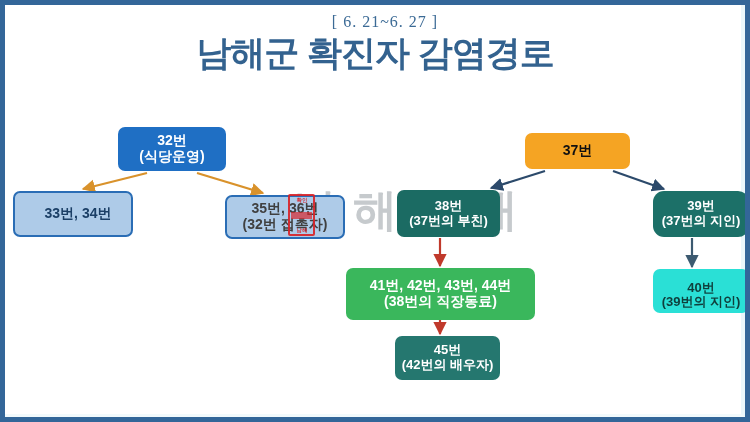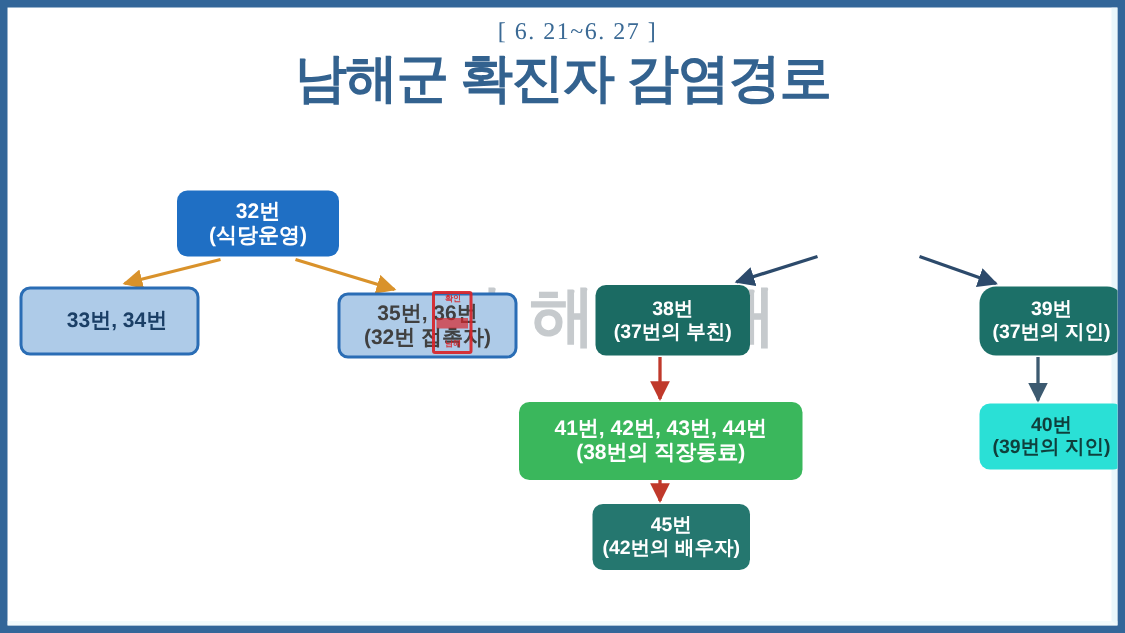--- a/index.html
+++ b/index.html
@@ -92,21 +92,21 @@
   .n-green       { background: #3ab75c; color: #ffffff; }
   .n-darkteal    { background: #25776f; color: #ffffff; }
 
   
   #node-32 { left: 113px; top: 122px; width: 108px; height: 44px; font-size: 14px; }
   #node-33 { left: 8px;   top: 186px; width: 120px; height: 46px; font-size: 14px; padding-left: 16px; }
   #node-35 { left: 220px; top: 190px; width: 120px; height: 44px; font-size: 14px; }
   #node-37 { left: 520px; top: 128px; width: 105px; height: 36px; font-size: 14px; }
   #node-38 { left: 392px; top: 185px; width: 103px; height: 47px; font-size: 13px; }
   #node-39 { left: 648px; top: 186px; width: 96px;  height: 46px; font-size: 13px; }
-  #node-40 { left: 648px; top: 264px; width: 96px;  height: 44px; font-size: 13px; }
+  #node-40 { left: 648px; top: 264px; width: 96px;  height: 44px; font-size: 13px; justify-content: flex-end; }
   #node-41 { left: 341px; top: 263px; width: 189px; height: 52px; font-size: 14px; }
   #node-45 { left: 390px; top: 331px; width: 105px; height: 44px; font-size: 13px; }
 
   
   .stamp {
     position: absolute;
     left: 283px; top: 189px;
     width: 27px; height: 42px;
     border: 2px solid #d8242a;
     border-radius: 2px;
@@ -194,20 +194,23 @@
 
   <div class="node n-lightblue" id="node-33" style="background: rgb(174, 203, 232); color: rgb(27, 63, 102);">
     <span class="l1">33번, 34번</span>
   </div>
 
   <div class="node n-lightblue" id="node-35" style="background: rgb(174, 203, 232); color: #404040;">
     <span class="l1">35번, 36번</span>
     <span class="l2">(32번 접촉자)</span>
   </div>
 
+  <div class="node n-orange" id="node-37" style="background: rgb(245, 164, 35); color: rgb(17, 17, 17);">
+    <span class="l1">37번</span>
+  </div>
 
   <div class="node n-teal" id="node-38" style="background: rgb(27, 107, 99); color: rgb(255, 255, 255);">
     <span class="l1">38번</span>
     <span class="l2">(37번의 부친)</span>
   </div>
 
   <div class="node n-teal2" id="node-39" style="background: rgb(28, 112, 104); color: rgb(255, 255, 255); border-radius: 11px;">
     <span class="l1">39번</span>
     <span class="l2">(37번의 지인)</span>
   </div>

